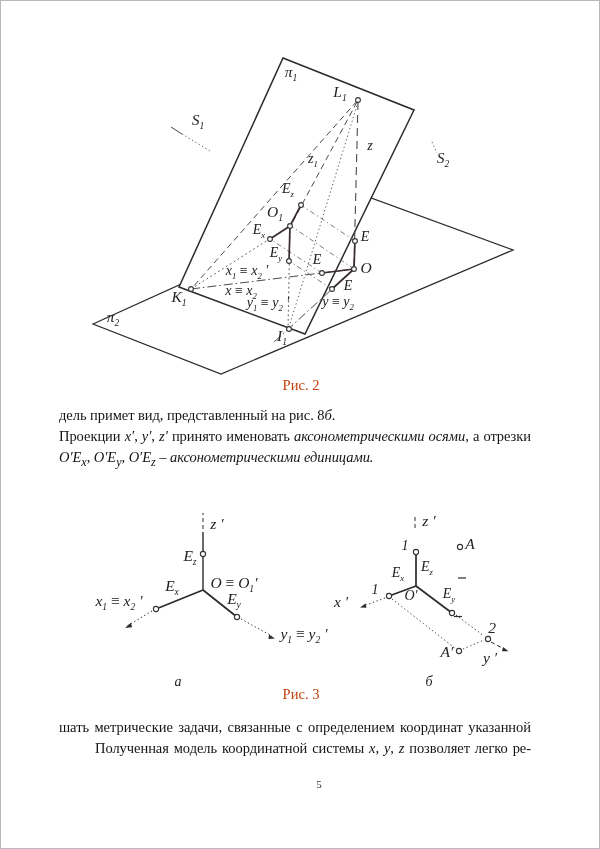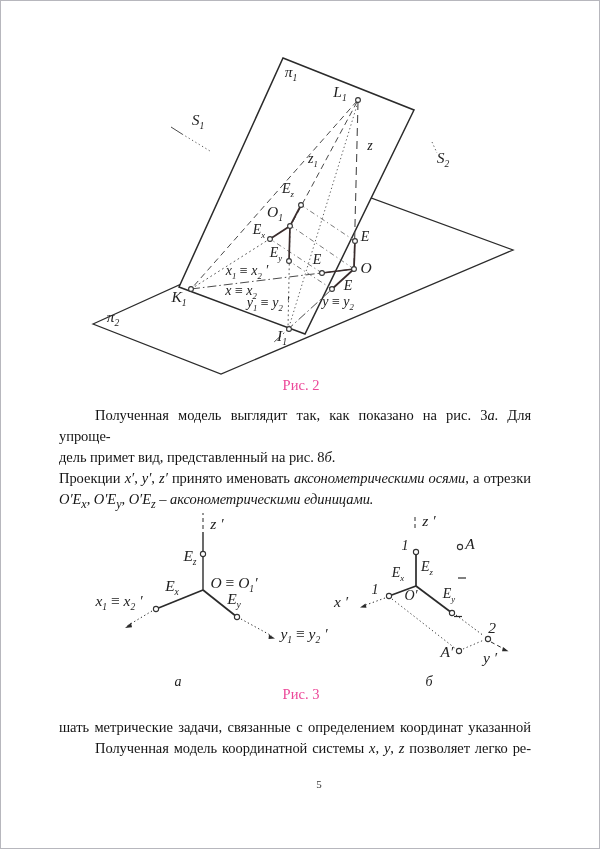--- a/index.html
+++ b/index.html
@@ -10,21 +10,21 @@
   }
   svg.linework{position:absolute;left:0;top:0;}
   .lbl{
     position:absolute;transform:translate(-50%,-50%);
     font-style:italic;font-size:14px;line-height:1;white-space:nowrap;color:#222;
   }
   .lbl.big{font-size:15.5px;}
   .lbl sub{font-size:0.62em;letter-spacing:0;}
   .cap{
     position:absolute;transform:translate(-50%,-50%);
-    font-size:14.5px;color:#ec4899;white-space:nowrap;
+    font-size:14.5px;color:#c2410c;white-space:nowrap;
   }
   .para{
     position:absolute;left:58px;width:472px;
     font-size:14.5px;line-height:21px;letter-spacing:-0.05px;
     text-align:justify;color:#141414;
   }
   .ln{text-align:justify;}
   .jl{text-align-last:justify;}
   .ind{text-indent:36px;}
   .pagenum{
@@ -191,21 +191,20 @@
   <div class="lbl" style="left:374px;top:589px"><span style="font-style: italic;">1</span></div>
   <div class="lbl big" style="left:340px;top:601px"><span style="font-style: italic;">x</span><span style="font-style: italic;"> ′</span></div>
   <div class="lbl" style="left:448px;top:594px"><span style="font-style: italic;">E</span><sub style="font-style: italic;">y</sub></div>
   <div class="lbl big" style="left:491px;top:627px"><span style="font-style: italic;">2</span></div>
   <div class="lbl big" style="left:446px;top:651px"><span style="font-style: italic;">A</span><span style="font-style: italic;">′</span></div>
   <div class="lbl big" style="left:489px;top:657px"><span style="font-style: italic;">y</span><span style="font-style: italic;"> ′</span></div>
   <div class="lbl" style="left:428px;top:681px">б</div>
   <div class="cap" style="left:300px;top:693px">Рис. 3</div>
 
   <div class="para" style="top:404px">
-    <div class="ln jl ind"><span style="font-style: normal;">Полученная модель выглядит так, как показано на рис. 3</span><span style="font-style: italic;">а</span><span style="font-style: normal;">. Для упроще-</span></div>
     <div class="ln"><span style="font-style: normal;">дель примет вид, представленный на рис. 8</span><span style="font-style: italic;">б</span><span style="font-style: normal;">.</span></div>
     <div class="ln jl"><span style="font-style: normal;">Проекции </span><span style="font-style: italic;">x′</span><span style="font-style: normal;">, </span><span style="font-style: italic;">y′</span><span style="font-style: normal;">, </span><span style="font-style: italic;">z′</span><span style="font-style: normal;"> принято именовать </span><span style="font-style: italic;">аксонометрическими осями</span><span style="font-style: normal;">, а отрезки</span></div>
     <div class="ln"><span style="font-style: italic;">O′E</span><sub style="font-style: italic;">x</sub><span style="font-style: normal;">, </span><span style="font-style: italic;">O′E</span><sub style="font-style: italic;">y</sub><span style="font-style: normal;">, </span><span style="font-style: italic;">O′E</span><sub style="font-style: italic;">z</sub><span style="font-style: normal;"> – </span><span style="font-style: italic;">аксонометрическими единицами.</span></div>
   </div>
 
   <div class="para" style="top:716px">
     <div class="ln jl"><span style="font-style: normal;">шать метрические задачи, связанные с определением координат указанной</span></div>
     <div class="ln jl ind"><span style="font-style: normal;">Полученная модель координатной системы </span><span style="font-style: italic;">x</span><span style="font-style: normal;">, </span><span style="font-style: italic;">y</span><span style="font-style: normal;">, </span><span style="font-style: italic;">z</span><span style="font-style: normal;"> позволяет легко ре-</span></div>
   </div>
 

